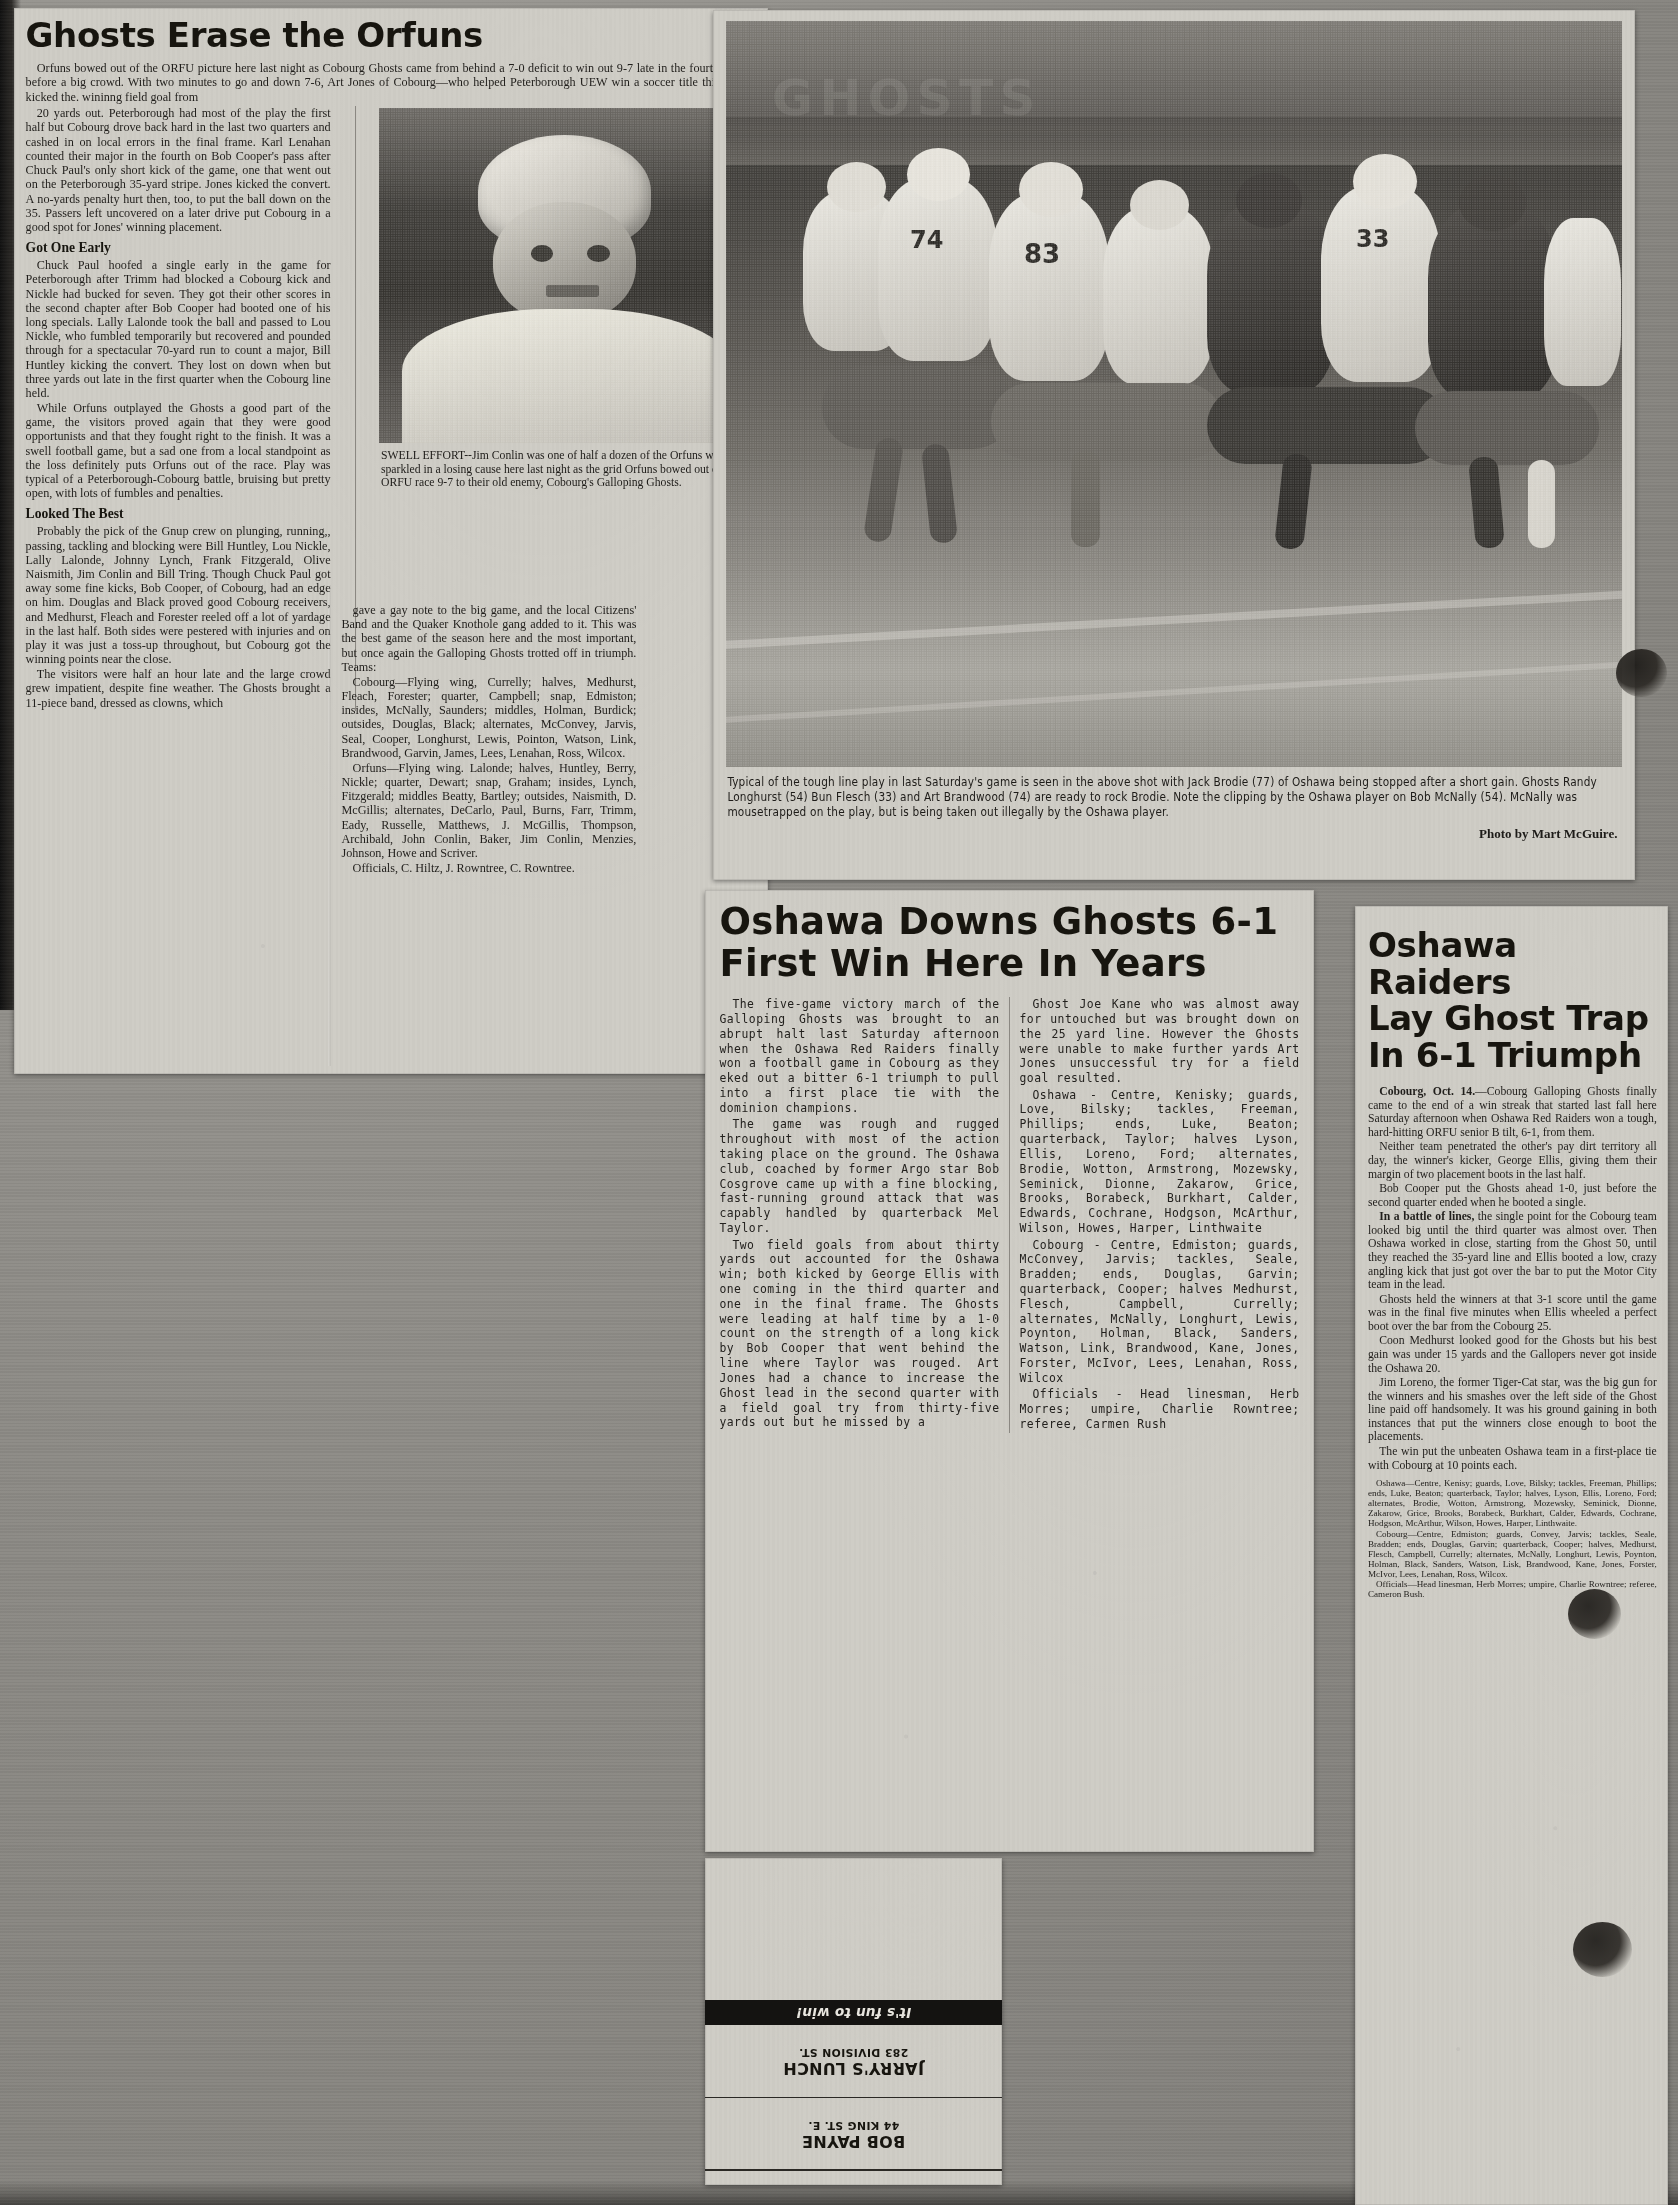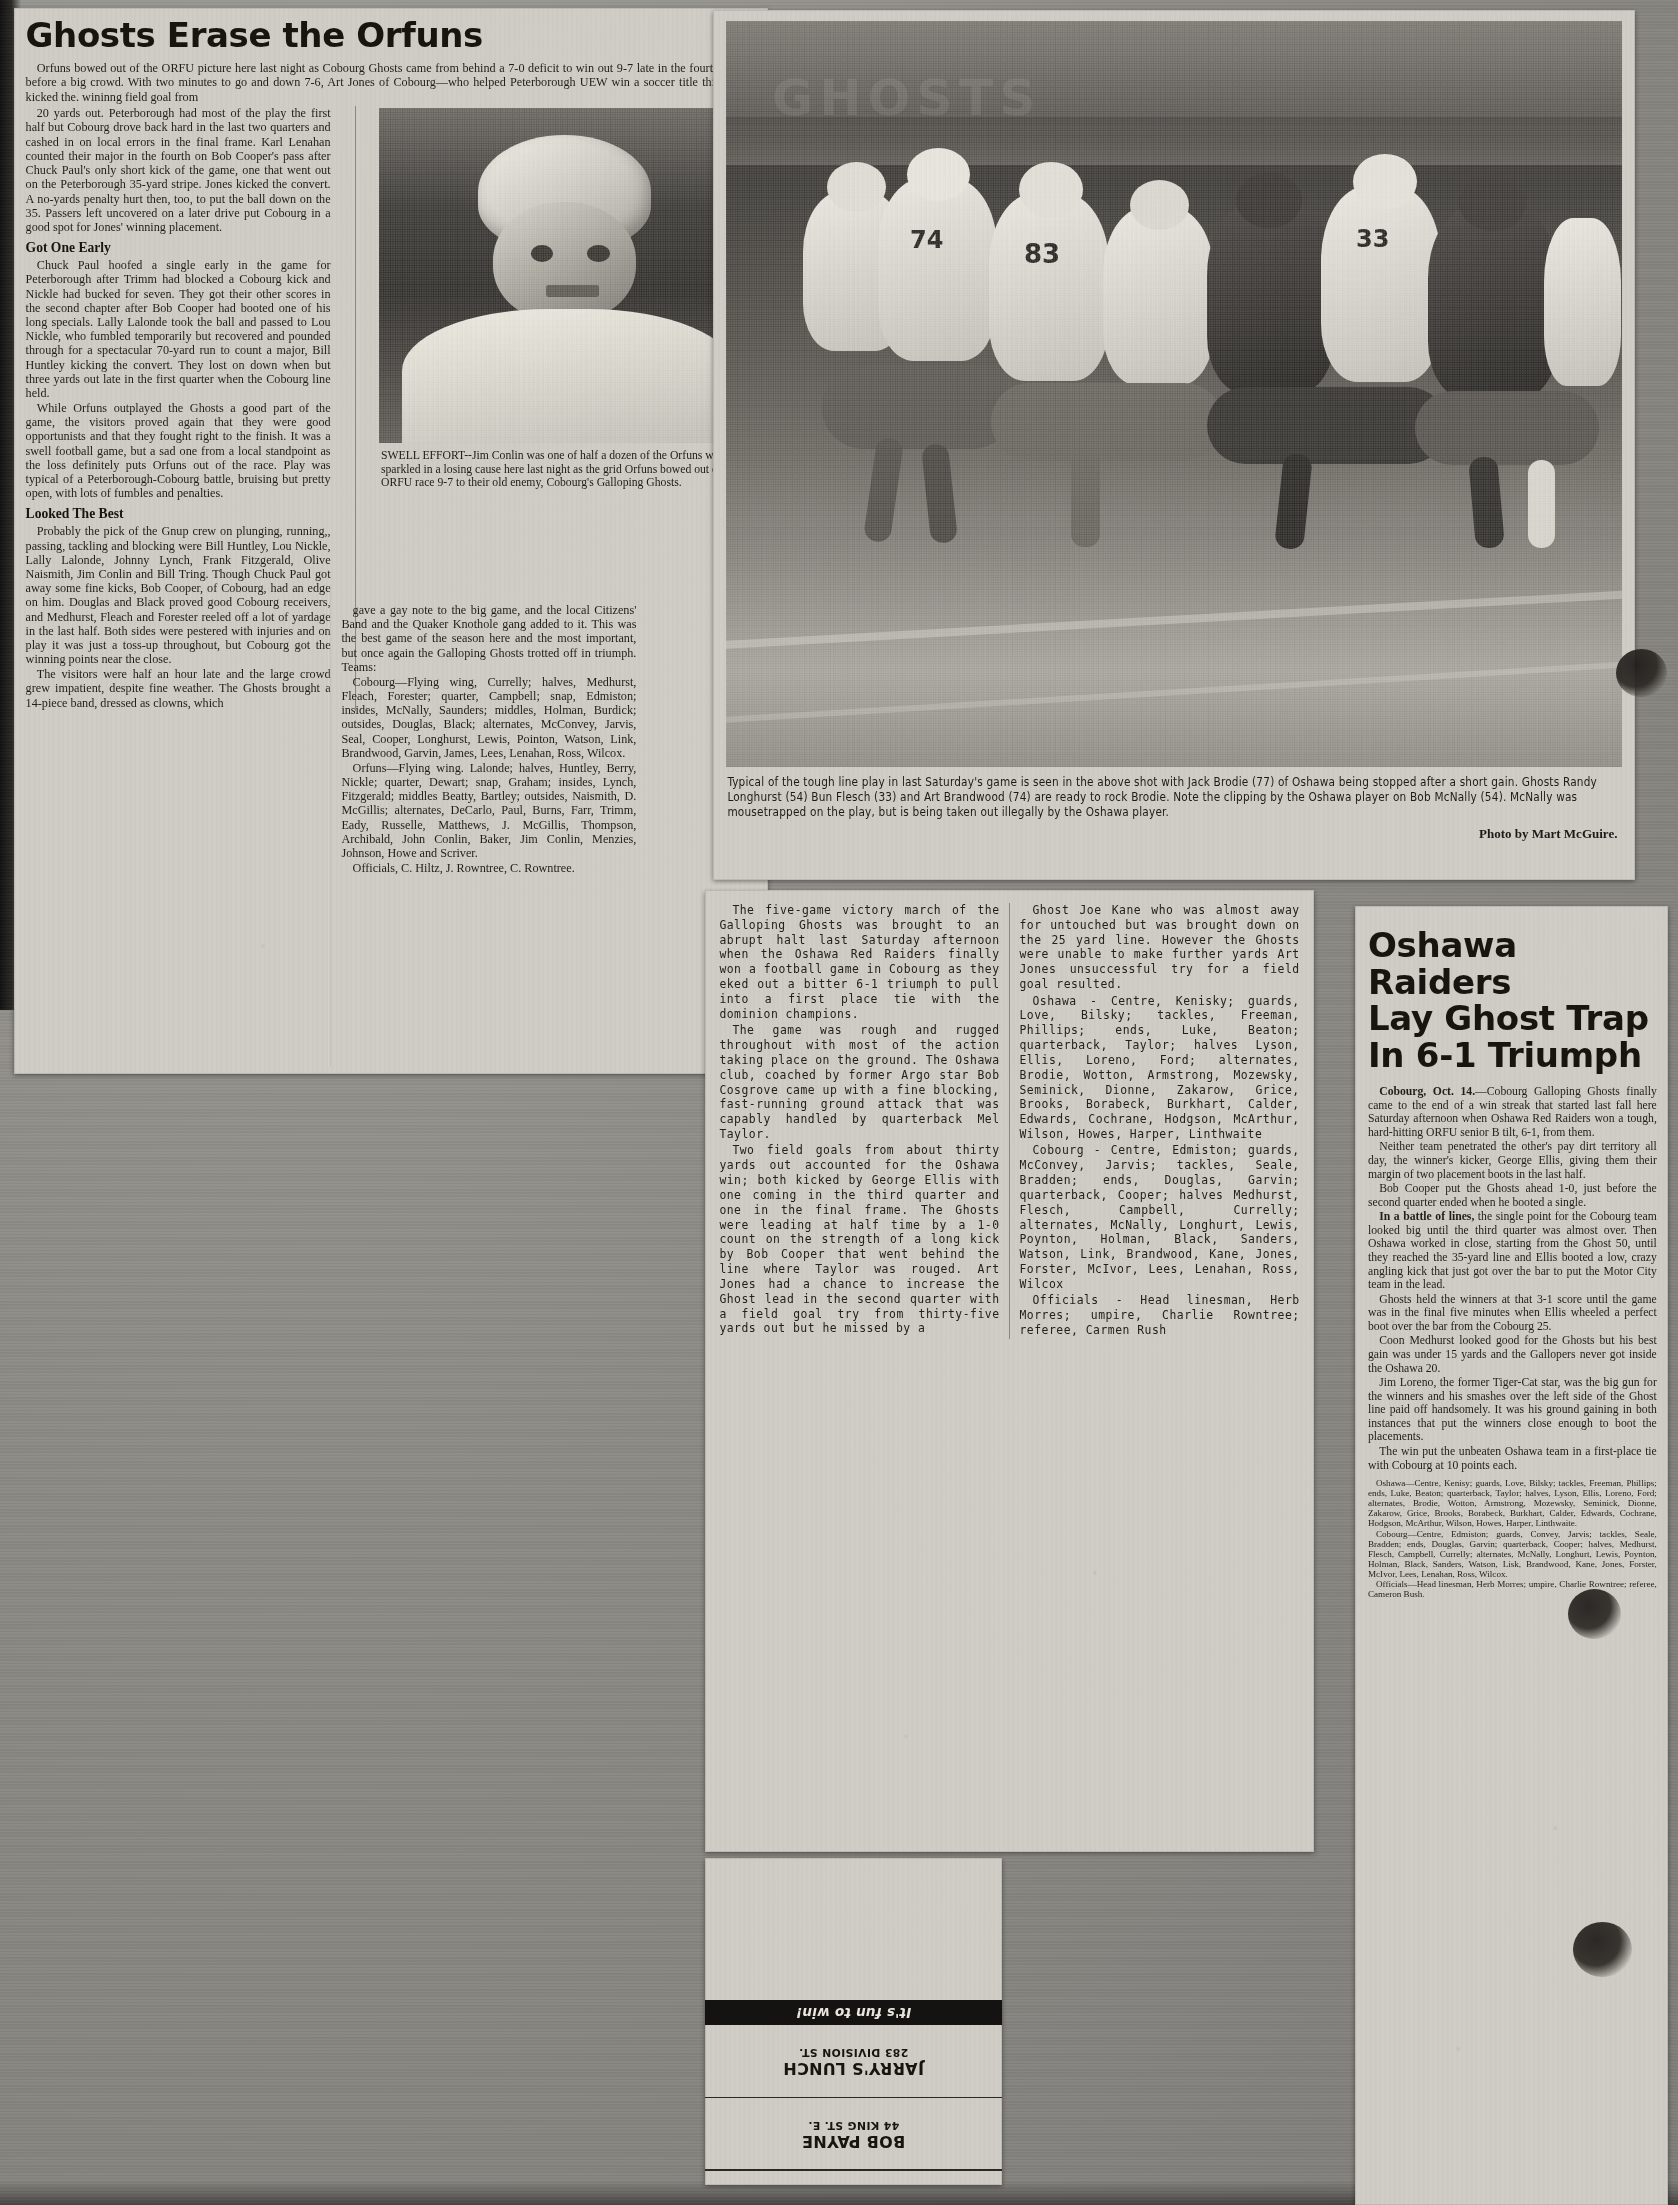--- a/index.html
+++ b/index.html
@@ -269,21 +269,21 @@
         <p>20 yards out. Peterborough had most of the play the first half but Cobourg drove back hard in the last two quarters and cashed in on local errors in the final frame. Karl Lenahan counted their major in the fourth on Bob Cooper's pass after Chuck Paul's only short kick of the game, one that went out on the Peterborough 35-yard stripe. Jones kicked the convert. A no-yards penalty hurt then, too, to put the ball down on the 35. Passers left uncovered on a later drive put Cobourg in a good spot for Jones' winning placement.</p>
       </div>
       <div class="subhead">Got One Early</div>
       <div class="bodytext">
         <p>Chuck Paul hoofed a single early in the game for Peterborough after Trimm had blocked a Cobourg kick and Nickle had bucked for seven. They got their other scores in the second chapter after Bob Cooper had booted one of his long specials. Lally Lalonde took the ball and passed to Lou Nickle, who fumbled temporarily but recovered and pounded through for a spectacular 70-yard run to count a major, Bill Huntley kicking the convert. They lost on down when but three yards out late in the first quarter when the Cobourg line held.</p>
         <p>While Orfuns outplayed the Ghosts a good part of the game, the visitors proved again that they were good opportunists and that they fought right to the finish. It was a swell football game, but a sad one from a local standpoint as the loss definitely puts Orfuns out of the race. Play was typical of a Peterborough-Cobourg battle, bruising but pretty open, with lots of fumbles and penalties.</p>
       </div>
       <div class="subhead">Looked The Best</div>
       <div class="bodytext">
         <p>Probably the pick of the Gnup crew on plunging, running,, passing, tackling and blocking were Bill Huntley, Lou Nickle, Lally Lalonde, Johnny Lynch, Frank Fitzgerald, Olive Naismith, Jim Conlin and Bill Tring. Though Chuck Paul got away some fine kicks, Bob Cooper, of Cobourg, had an edge on him. Douglas and Black proved good Cobourg receivers, and Medhurst, Fleach and Forester reeled off a lot of yardage in the last half. Both sides were pestered with injuries and on play it was just a toss-up throughout, but Cobourg got the winning points near the close.</p>
-        <p>The visitors were half an hour late and the large crowd grew impatient, despite fine weather. The Ghosts brought a 14-piece band, dressed as clowns, which</p>
+        <p>The visitors were half an hour late and the large crowd grew impatient, despite fine weather. The Ghosts brought a 11-piece band, dressed as clowns, which</p>
       </div>
     </div>
 
     <div class="vrule"></div>
 
     <div style="flex:1;">
 
       <div class="photo" id="portrait" style="height:335px;width:100%;margin-top:1.6px;">
         <div class="phelmet" style="left:26%;top:8%;width:46%;height:34%;"></div>
         <div class="pface" style="left:30%;top:28%;width:38%;height:36%;"></div>
@@ -371,20 +371,24 @@
   <div class="caption-big" style="padding:8px 14.4px 0 14.4px;">
     <span>Typical of the tough line play in last Saturday's game is seen in the above shot with Jack Brodie (77) of Oshawa being stopped after a short gain. Ghosts Randy Longhurst (54) Bun Flesch (33) and Art Brandwood (74) are ready to rock Brodie. Note the clipping by the Oshawa player on Bob McNally (54). McNally was mousetrapped on the play, but is being taken out illegally by the Oshawa player.</span>
   </div>
   <div class="credit" style="padding:6.4px 17.6px 0 0;">
     <span>Photo by Mart McGuire.</span>
   </div>
 </div>
 
 <div class="clip grain" style="left:705px;top:890px;width:609px;height:962px;">
 
+  <div style="padding:11.2px 14.4px 0 14.4px;">
+    <h2 class="hl-mid">Oshawa Downs Ghosts 6-1</h2>
+    <h2 class="hl-mid">First Win Here In Years</h2>
+  </div>
 
   <div class="cols2" style="padding:13px 14.4px 0 14.4px;">
     <div class="col mono">
       <p>The five-game victory march of the Galloping Ghosts was brought to an abrupt halt last Saturday afternoon when the Oshawa Red Raiders finally won a football game in Cobourg as they eked out a bitter 6-1 triumph to pull into a first place tie with the dominion champions.</p>
       <p>The game was rough and rugged throughout with most of the action taking place on the ground. The Oshawa club, coached by former Argo star Bob Cosgrove came up with a fine blocking, fast-running ground attack that was capably handled by quarterback Mel Taylor.</p>
       <p>Two field goals from about thirty yards out accounted for the Oshawa win; both kicked by George Ellis with one coming in the third quarter and one in the final frame. The Ghosts were leading at half time by a 1-0 count on the strength of a long kick by Bob Cooper that went behind the line where Taylor was rouged. Art Jones had a chance to increase the Ghost lead in the second quarter with a field goal try from thirty-five yards out but he missed by a</p>
     </div>
     <div class="vrule"></div>
     <div class="col mono">
       <p>Ghost Joe Kane who was almost away for untouched but was brought down on the 25 yard line. However the Ghosts were unable to make further yards Art Jones unsuccessful try for a field goal resulted.</p>

